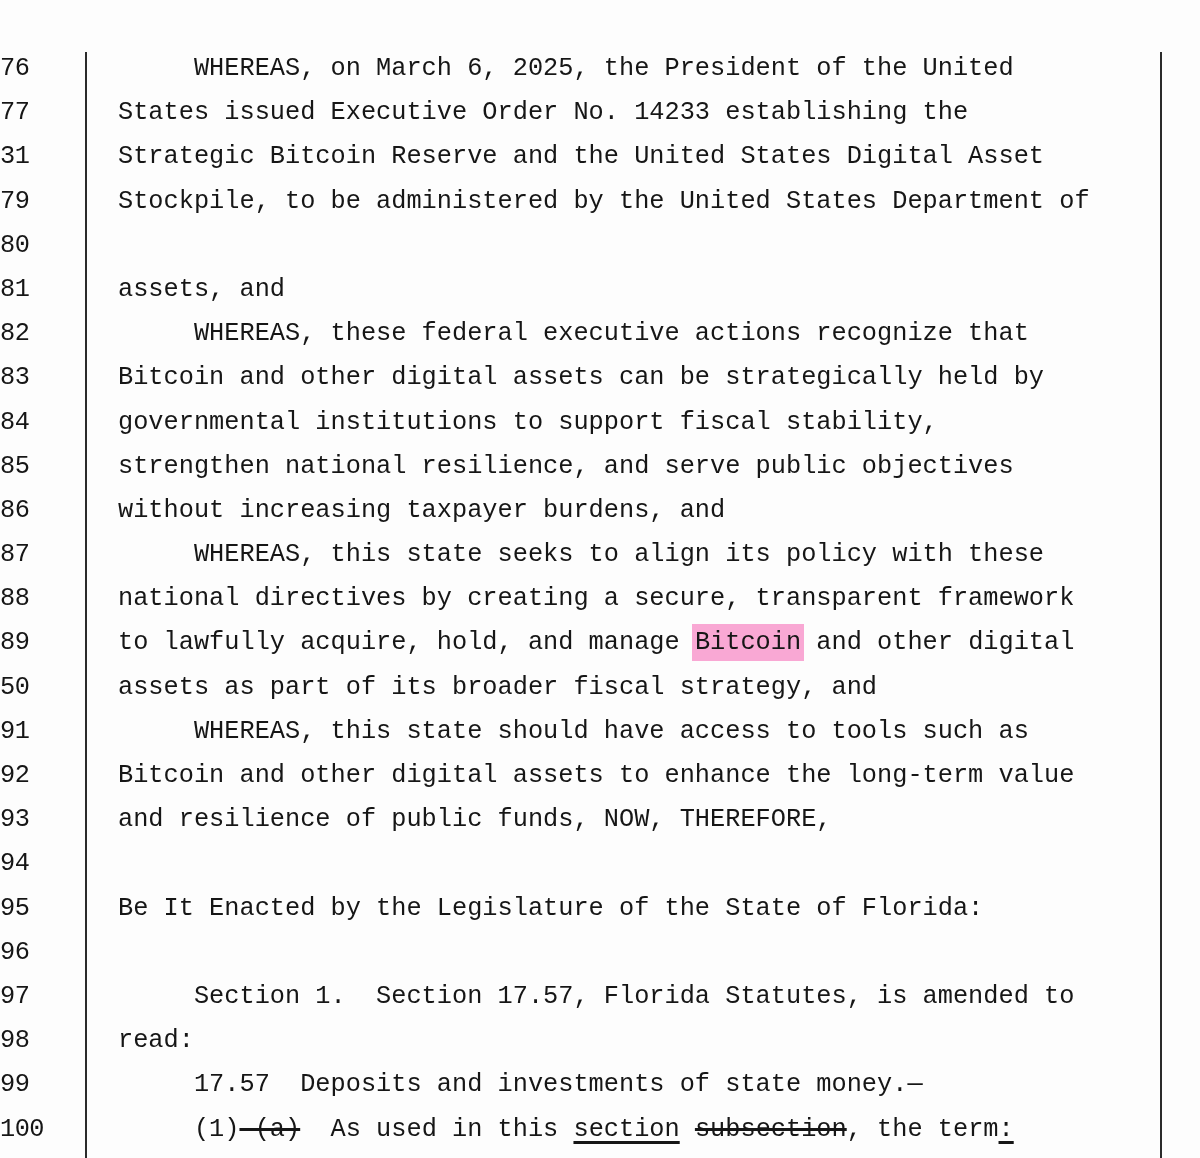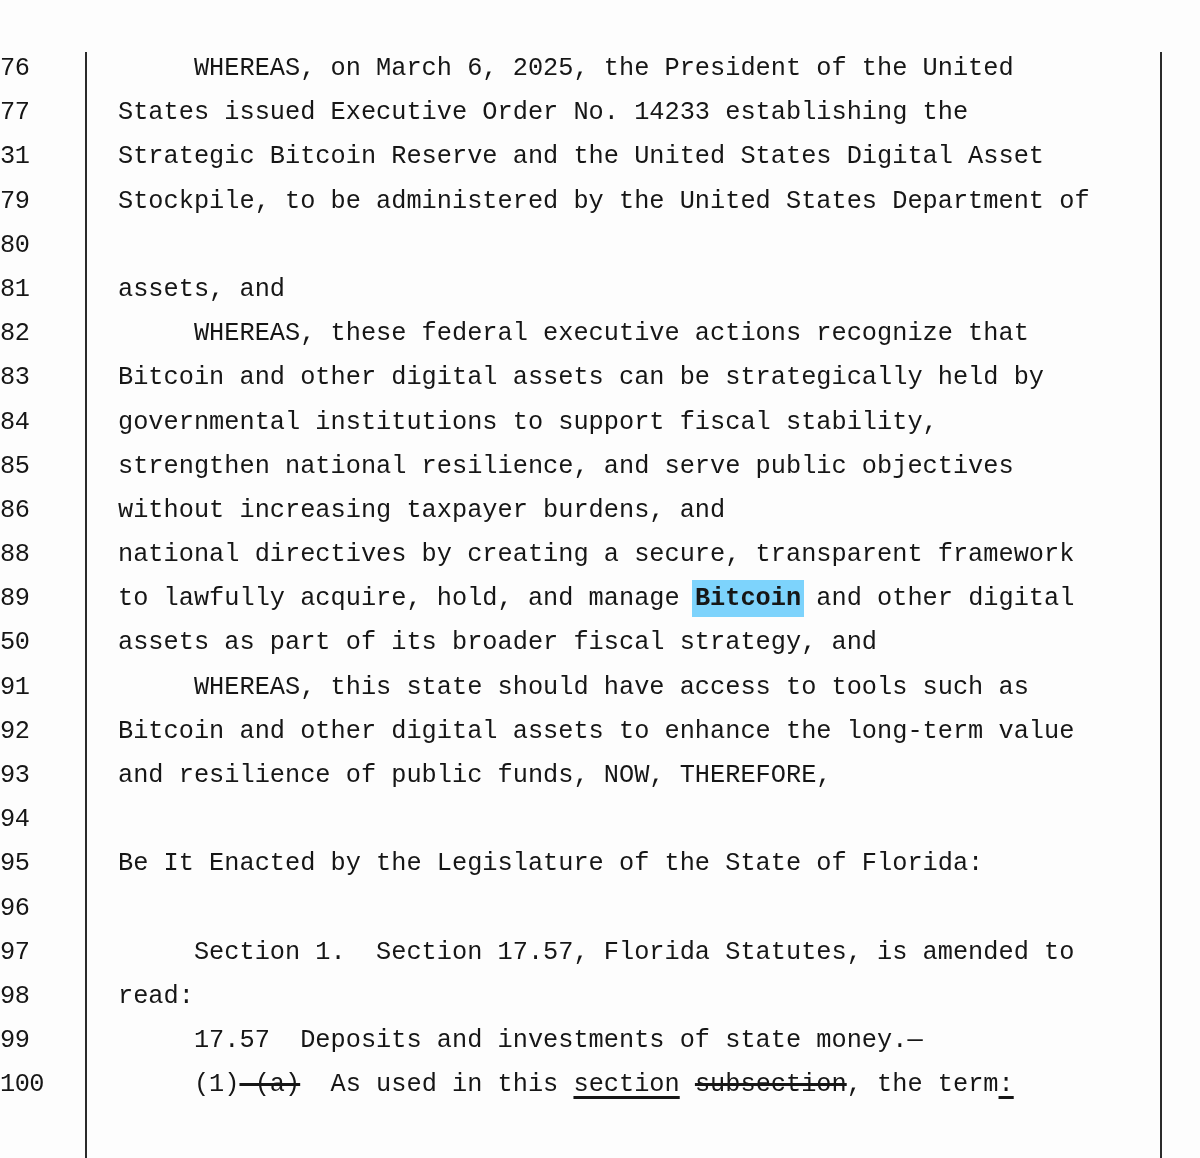--- a/index.html
+++ b/index.html
@@ -47,24 +47,23 @@
     text-align: left;
     letter-spacing: -0.5px;
   }
 
   .txt {
     margin-left: 40px;
     white-space: pre;
   }
 
   .seg-highlight {
-    background: #7dd3fc;
+    background: #f9a8d4;
     padding: 4px 3px;
     margin: 0 -3px;
-    font-weight: bold;
   }
   .seg-strike {
     text-decoration: line-through;
     text-decoration-thickness: 2.5px;
   }
   .seg-underline {
     text-decoration: underline;
     text-decoration-thickness: 2.5px;
     text-underline-offset: 5px;
   }
@@ -80,20 +79,21 @@
       <div class="line"><span class="num">77</span><span class="txt"><span class="seg-normal">States issued Executive Order No. 14233 establishing the</span></span></div>
       <div class="line"><span class="num">31</span><span class="txt"><span class="seg-normal">Strategic Bitcoin Reserve and the United States Digital Asset</span></span></div>
       <div class="line"><span class="num">79</span><span class="txt"><span class="seg-normal">Stockpile, to be administered by the United States Department of</span></span></div>
       <div class="line"><span class="num">80</span></div>
       <div class="line"><span class="num">81</span><span class="txt"><span class="seg-normal">assets, and</span></span></div>
       <div class="line"><span class="num">82</span><span class="txt"><span class="seg-normal">     WHEREAS, these federal executive actions recognize that</span></span></div>
       <div class="line"><span class="num">83</span><span class="txt"><span class="seg-normal">Bitcoin and other digital assets can be strategically held by</span></span></div>
       <div class="line"><span class="num">84</span><span class="txt"><span class="seg-normal">governmental institutions to support fiscal stability,</span></span></div>
       <div class="line"><span class="num">85</span><span class="txt"><span class="seg-normal">strengthen national resilience, and serve public objectives</span></span></div>
       <div class="line"><span class="num">86</span><span class="txt"><span class="seg-normal">without increasing taxpayer burdens, and</span></span></div>
+      <div class="line"><span class="num">87</span><span class="txt"><span class="seg-normal">     WHEREAS, this state seeks to align its policy with these</span></span></div>
       <div class="line"><span class="num">88</span><span class="txt"><span class="seg-normal">national directives by creating a secure, transparent framework</span></span></div>
       <div class="line"><span class="num">89</span><span class="txt"><span class="seg-normal">to lawfully acquire, hold, and manage </span><span class="seg-highlight">Bitcoin</span><span class="seg-normal"> and other digital</span></span></div>
       <div class="line"><span class="num">50</span><span class="txt"><span class="seg-normal">assets as part of its broader fiscal strategy, and</span></span></div>
       <div class="line"><span class="num">91</span><span class="txt"><span class="seg-normal">     WHEREAS, this state should have access to tools such as</span></span></div>
       <div class="line"><span class="num">92</span><span class="txt"><span class="seg-normal">Bitcoin and other digital assets to enhance the long-term value</span></span></div>
       <div class="line"><span class="num">93</span><span class="txt"><span class="seg-normal">and resilience of public funds, NOW, THEREFORE,</span></span></div>
       <div class="line"><span class="num">94</span><span class="txt"></span></div>
       <div class="line"><span class="num">95</span><span class="txt"><span class="seg-normal">Be It Enacted by the Legislature of the State of Florida:</span></span></div>
       <div class="line"><span class="num">96</span><span class="txt"></span></div>
       <div class="line bold"><span class="num">97</span><span class="txt"><span class="seg-normal">     Section 1.  Section 17.57, Florida Statutes, is amended to</span></span></div>

